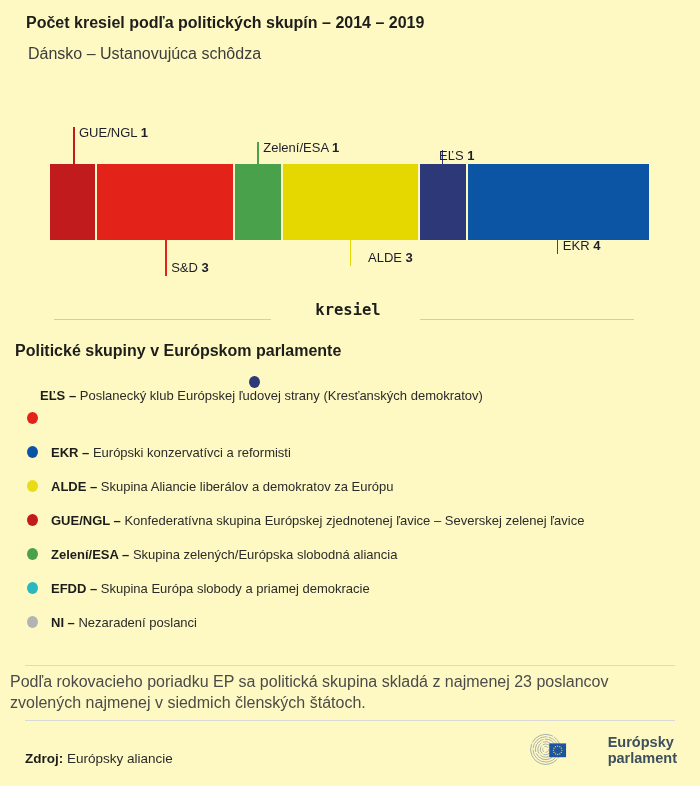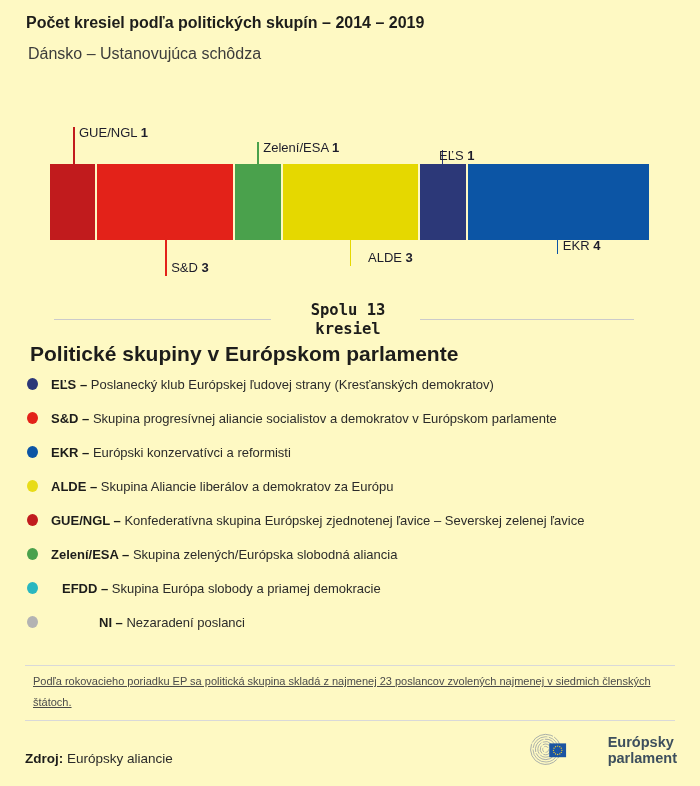--- a/index.html
+++ b/index.html
@@ -18,33 +18,33 @@
   .bar-label b{font-weight:700;}
 
   
   .total{position:absolute;left:248px;top:301px;width:200px;text-align:center;
          font-family:"DejaVu Sans Mono",monospace;font-weight:700;font-size:15.5px;
          line-height:19px;color:#1d1d1b;}
   .total-rule{position:absolute;top:319px;height:1px;background:#cbcbcb;}
   .total-rule.left{left:54px;width:217px;}
   .total-rule.right{left:420px;width:214px;}
 
-  .legend-heading{position:absolute;left:30px;top:342px;font-size:21px;font-weight:700;color:#1d1d1b;}
+  .legend-heading{position:absolute;left:15px;top:342px;font-size:16px;font-weight:700;color:#1d1d1b;}
 
   .legend-row{position:absolute;left:27px;height:16px;display:flex;align-items:center;}
   .dot{width:11px;height:12px;border-radius:50%;flex:0 0 auto;}
   .legend-text{margin-left:13px;font-size:13px;color:#2b2b2a;white-space:nowrap;}
   .legend-text b{color:#1d1d1b;font-weight:700;}
 
   .divider{position:absolute;left:25px;width:650px;height:1px;background:#d9d9d9;}
   .divider.one{top:665px;}
   .divider.two{top:720px;}
 
-  .footnote{position:absolute;left:33px;top:671px;width:628px;font-size:11px;
-            line-height:21px;color:#4b4b4a;text-decoration:underline;}
+  .footnote{position:absolute;left:10px;top:671px;width:628px;font-size:16px;
+            line-height:21px;color:#4b4b4a;}
 
   .source{position:absolute;left:25px;top:751px;font-size:13.5px;color:#2b2b2a;}
   .source b{font-weight:700;color:#1d1d1b;margin-top:44px;}
 
   .ep-logo{position:absolute;left:527px;top:724px;width:150px;height:52px;display:flex;align-items:center;gap:32px;}
   .ep-logo-text{margin-left:3px;font-size:14.5px;font-weight:700;color:#3d4f5d;line-height:16px;}
 </style>
 </head>
 <body>
 
@@ -72,55 +72,53 @@
       <div class="bar-label" style="left: 368px; top: 250px;"><span>ALDE</span> <b>3</b></div>
       <div class="leader" style="left: 441.7px; background: rgb(44, 56, 120); top: 150px; height: 14px;"></div>
       <div class="bar-label" style="left: 439px; top: 148px;"><span>EĽS</span> <b>1</b></div>
       <div class="leader" style="left: 556.8px; background: rgb(12, 85, 165); top: 240px; height: 14px;"></div>
       <div class="bar-label" style="left: 562.8px; top: 238px;"><span>EKR</span> <b>4</b></div>
     </div>
 
   <div class="total-rule left"></div>
   <div class="total-rule right"></div>
   <div class="total">
-    <div>Spolu 13</div>
     <div>kresiel</div>
   </div>
 
   <div class="legend-heading">Politické skupiny v Európskom parlamente</div>
   <div id="legend-list">
-      <div class="legend-row" style="top: 376px;">
+      <div class="legend-row" style="top: 376px; flex-direction: column;">
         <span class="dot" style="background: rgb(44, 56, 120);"></span>
         <span class="legend-text"><b>EĽS – </b>Poslanecký klub Európskej ľudovej strany (Kresťanských demokratov)</span>
       </div>
       <div class="legend-row" style="top: 410px;">
         <span class="dot" style="background: rgb(227, 34, 25);"></span>
-        <span class="legend-text"><b>S&amp;D – </b>Skupina progresívnej aliancie socialistov a demokratov v Európskom parlamente</span>
       </div>
       <div class="legend-row" style="top: 444px;">
         <span class="dot" style="background: rgb(12, 85, 165);"></span>
         <span class="legend-text"><b>EKR – </b>Európski konzervatívci a reformisti</span>
       </div>
       <div class="legend-row" style="top: 478px;">
         <span class="dot" style="background: rgb(232, 220, 24);"></span>
         <span class="legend-text"><b>ALDE – </b>Skupina Aliancie liberálov a demokratov za Európu</span>
       </div>
       <div class="legend-row" style="top: 512px;">
         <span class="dot" style="background: rgb(193, 27, 29);"></span>
         <span class="legend-text"><b>GUE/NGL – </b>Konfederatívna skupina Európskej zjednotenej ľavice – Severskej zelenej ľavice</span>
       </div>
       <div class="legend-row" style="top: 546px;">
         <span class="dot" style="background: rgb(74, 161, 76);"></span>
         <span class="legend-text"><b>Zelení/ESA – </b>Skupina zelených/Európska slobodná aliancia</span>
       </div>
-      <div class="legend-row" style="top: 580px; gap: 11px;">
+      <div class="legend-row" style="top: 580px;">
         <span class="dot" style="background: rgb(41, 183, 192);"></span>
         <span class="legend-text"><b>EFDD – </b>Skupina Európa slobody a priamej demokracie</span>
       </div>
-      <div class="legend-row" style="top: 614px; gap: 48px;">
+      <div class="legend-row" style="top: 614px;">
         <span class="dot" style="background: rgb(179, 179, 179);"></span>
         <span class="legend-text"><b>NI – </b>Nezaradení poslanci</span>
       </div>
     </div>
 
   <div class="divider one"></div>
   <div class="footnote">Podľa rokovacieho poriadku EP sa politická skupina skladá z najmenej 23 poslancov zvolených najmenej v siedmich členských štátoch.</div>
   <div class="divider two"></div>
 
   <div class="source"><b>Zdroj:</b> <span>Európsky aliancie</span></div>

